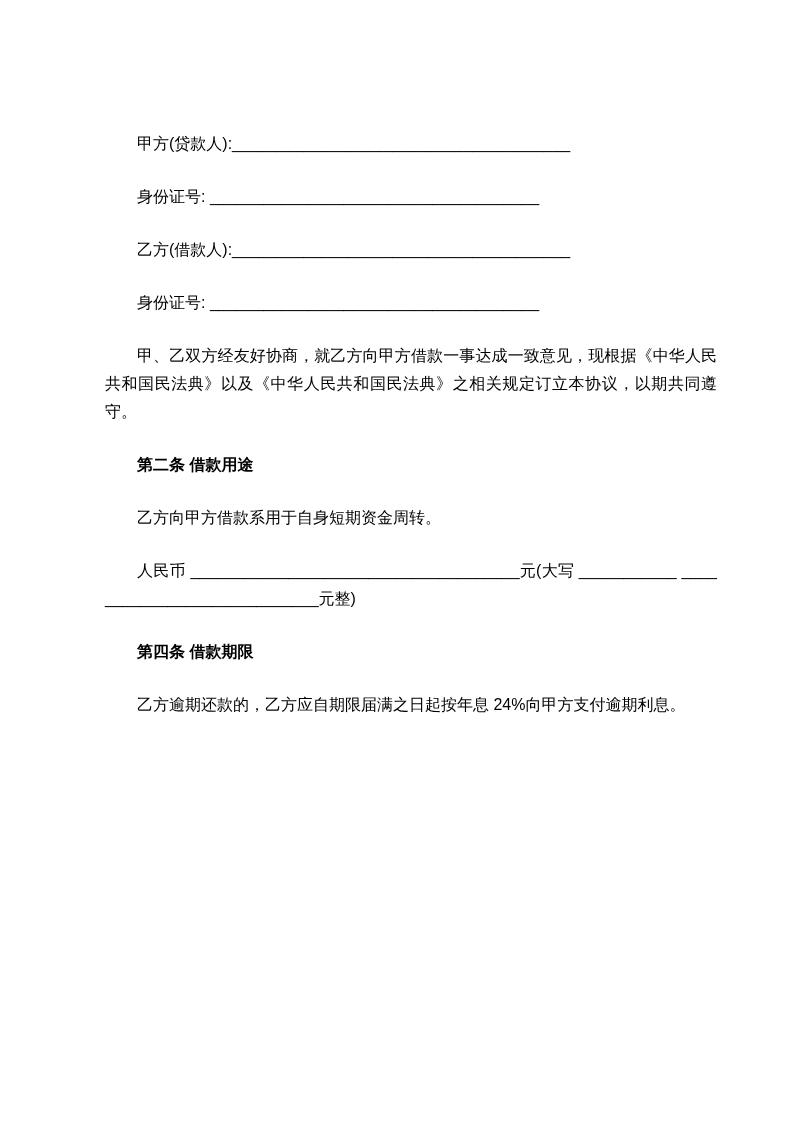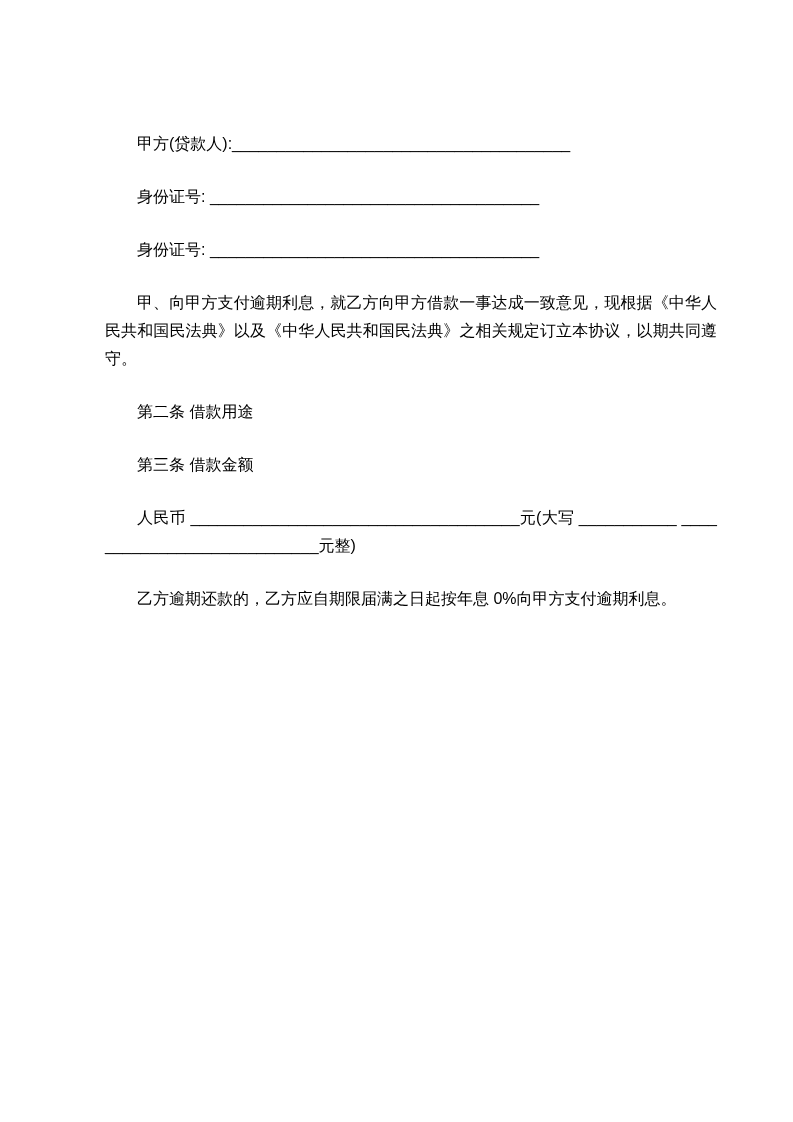--- a/index.html
+++ b/index.html
@@ -20,28 +20,30 @@
     overflow: hidden;
   }
   .para {
     margin: 0 0 25px 0;
     line-height: 28px;
     text-indent: 32px;
     text-align: justify;
     word-break: break-all;
   }
   .heading {
-    font-weight: normal;
+    font-weight: bold;
   }
 </style>
 </head>
 <body>
 
 <div class="page">
   <p class="para">甲方(贷款人):______________________________________</p>
   <p class="para">身份证号: _____________________________________</p>
+  <p class="para">乙方(借款人):______________________________________</p>
   <p class="para">身份证号: _____________________________________</p>
-  <p class="para">甲、向甲方支付逾期利息，就乙方向甲方借款一事达成一致意见，现根据《中华人民共和国民法典》以及《中华人民共和国民法典》之相关规定订立本协议，以期共同遵守。</p>
+  <p class="para">甲、乙双方经友好协商，就乙方向甲方借款一事达成一致意见，现根据《中华人民共和国民法典》以及《中华人民共和国民法典》之相关规定订立本协议，以期共同遵守。</p>
   <p class="para heading">第二条 借款用途</p>
-  <p class="para heading">第三条 借款金额</p>
+  <p class="para">乙方向甲方借款系用于自身短期资金周转。</p>
   <p class="para">人民币 _____________________________________元(大写 ___________ ____________________________元整)</p>
-  <p class="para">乙方逾期还款的，乙方应自期限届满之日起按年息 0%向甲方支付逾期利息。</p>
+  <p class="para heading">第四条 借款期限</p>
+  <p class="para">乙方逾期还款的，乙方应自期限届满之日起按年息 24%向甲方支付逾期利息。</p>
 </div>
 
 </body></html>

